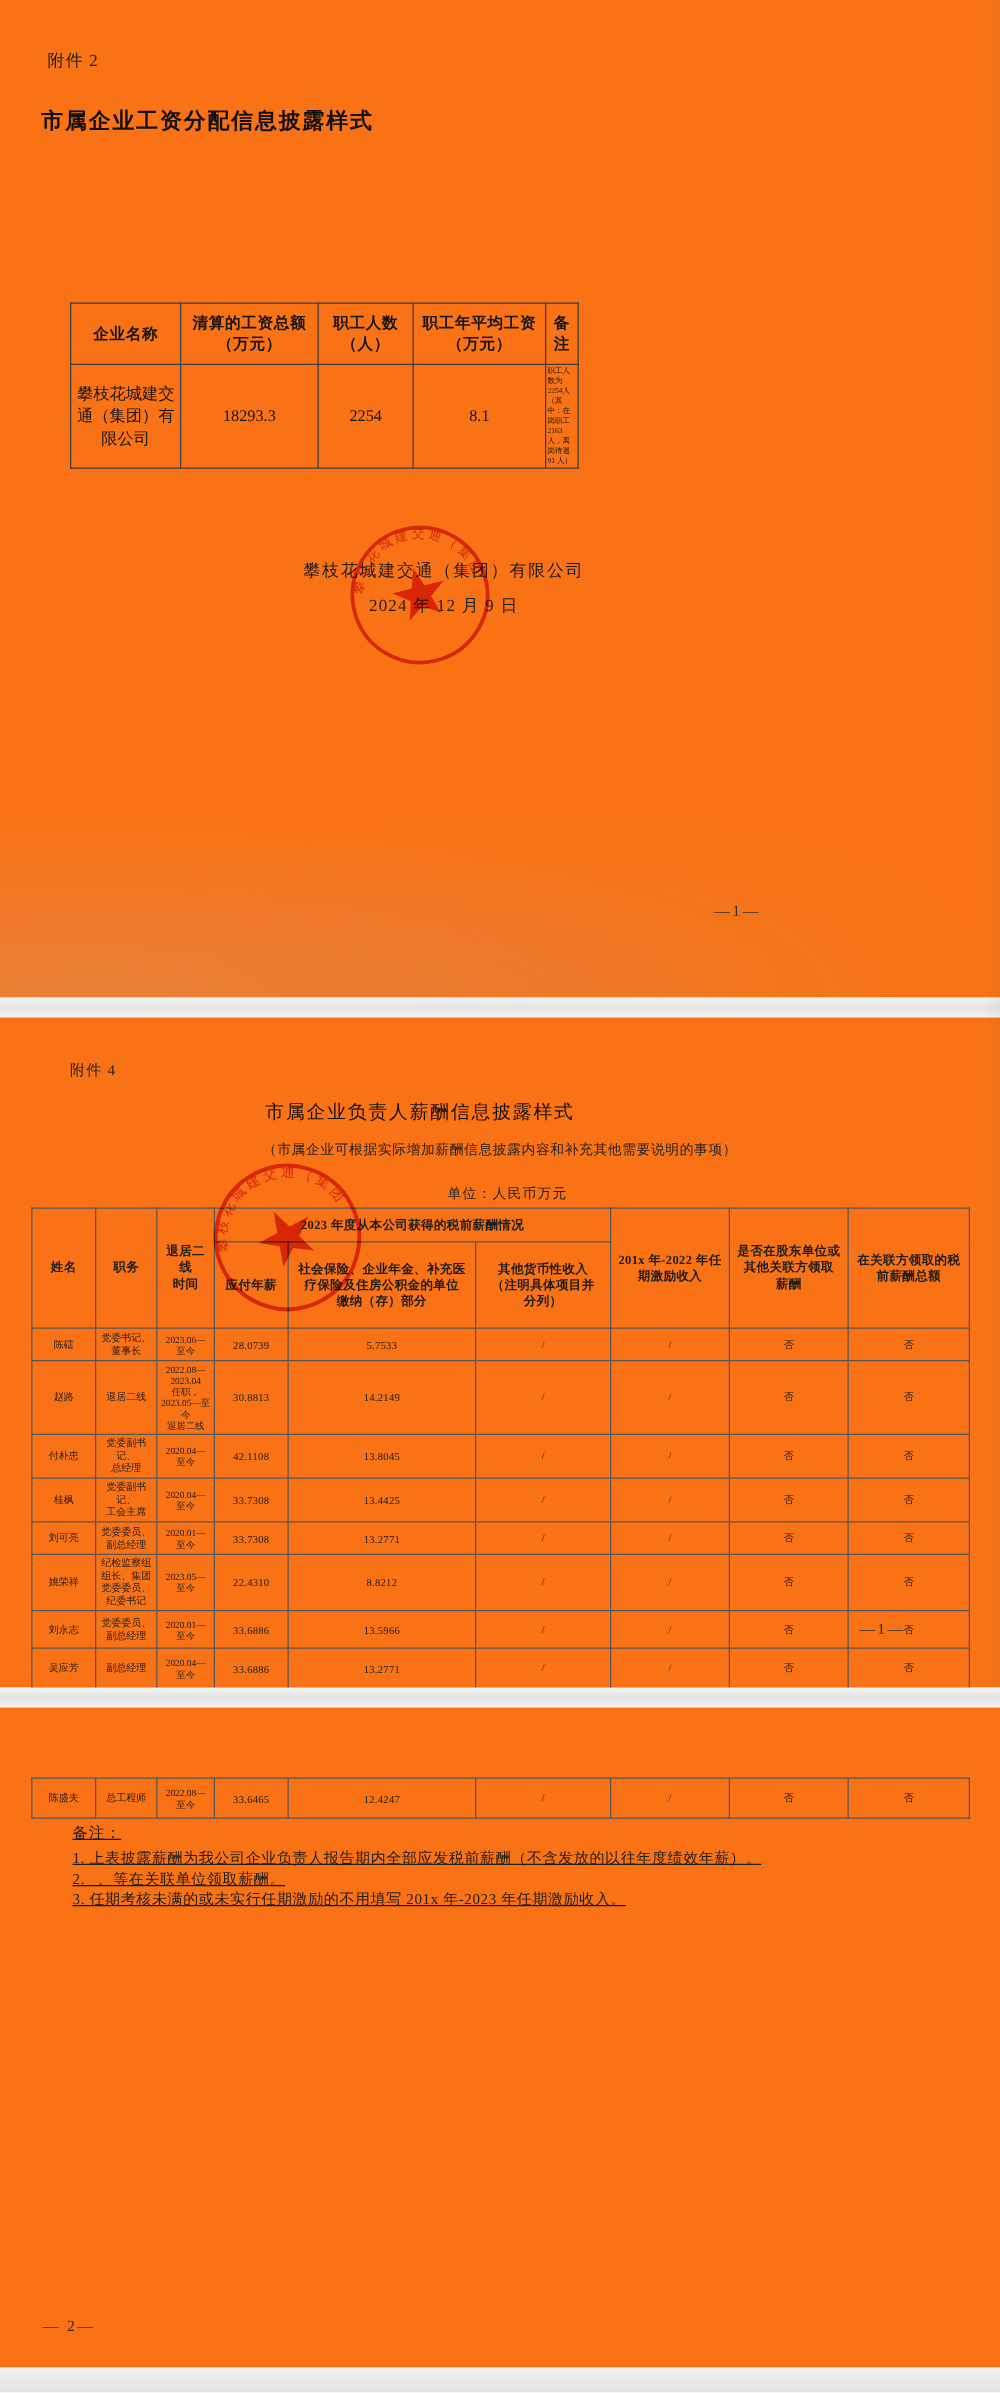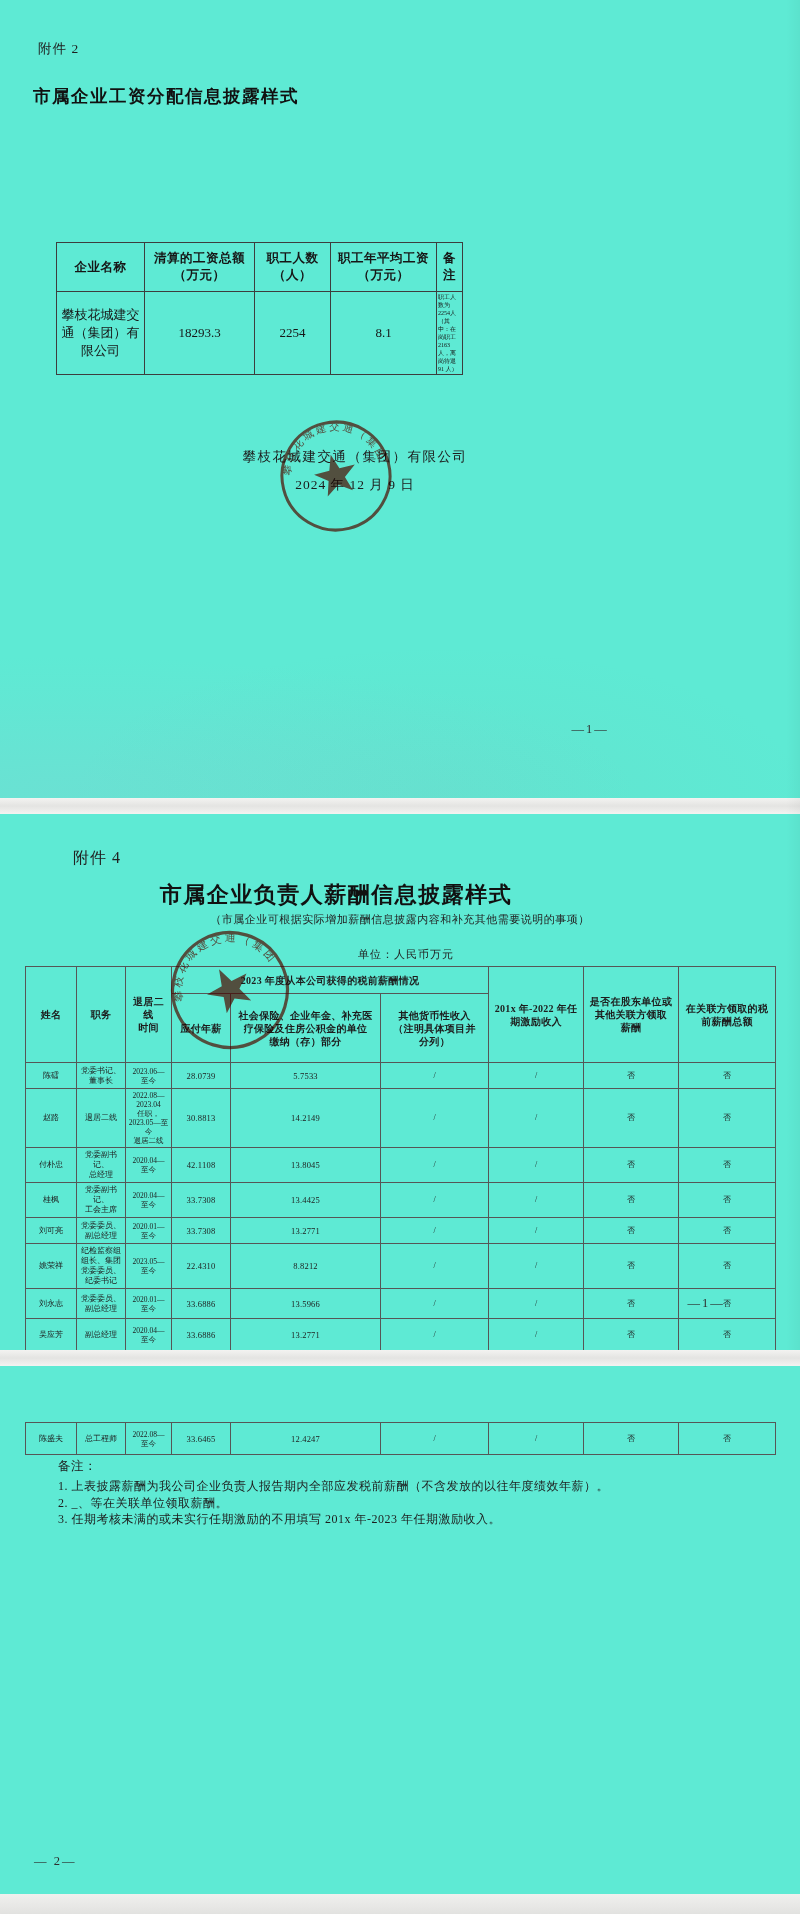--- a/index.html
+++ b/index.html
@@ -2,21 +2,21 @@
 <html><head>
 <meta charset="utf-8">
 <style>
   html,body{margin:0;padding:0;}
   body{
     width:800px;height:1914px;position:relative;
     background:#fdfdfc;
     font-family:"Liberation Serif","DejaVu Serif",serif;
     color:#222;overflow:hidden;
   }
-  .page{position:absolute;left:0;width:800px;background:#5eead4;}
+  .page{position:absolute;left:0;width:800px;background:#f97316;}
   #page1{top:0;height:798px;}
   #page2{top:814px;height:536px;}
   #page3{top:1366px;height:528px;}
   .gap{position:absolute;left:0;width:800px;background:linear-gradient(#f3f3f1,#e4e4e2,#f3f3f1);}
   #gap1{top:798px;height:16px;}
   #gap2{top:1350px;height:16px;}
   #gap3{top:1894px;height:20px;background:linear-gradient(#f0f0ee,#e2e2e0);}
   .edge-strip{position:absolute;top:0;right:0;width:14px;height:1350px;background:linear-gradient(to right,rgba(0,0,0,0),rgba(0,0,0,0.035));}
   .scan-tint{position:absolute;left:0;bottom:0;width:100%;height:180px;
     background:radial-gradient(ellipse at 8% 95%, rgba(160,185,205,0.18), rgba(160,185,205,0) 55%),
@@ -45,23 +45,23 @@
   #p1-sign{position:absolute;left:235px;top:448px;width:240px;text-align:center;
     font-size:13.5px;letter-spacing:1.5px;color:#1c1c1c;}
   #p1-date{margin-top:10px;font-size:13.5px;letter-spacing:1px;}
   .stamp{position:absolute;opacity:0.85;mix-blend-mode:multiply;pointer-events:none;}
   #stamp1{left:272px;top:412px;transform:rotate(-14deg);}
   #stamp2{left:162px;top:108px;transform:rotate(-28deg);}
   .pagenum{position:absolute;font-size:12.5px;letter-spacing:2px;color:#2e2e2e;}
   #p1-num{left:540px;top:722px;width:100px;text-align:center;}
 
   
-  #p2-att{left:73px;top:34px;position:absolute;font-size:16px;letter-spacing:1px;}
+  #p2-att{left:56px;top:34px;position:absolute;font-size:12px;letter-spacing:1px;}
   #p2-title{position:absolute;left:0;top:66px;width:672px;text-align:center;
-    font-size:22px;font-weight:700;letter-spacing:1.5px;color:#111;}
+    font-size:15px;font-weight:400;letter-spacing:1.5px;color:#111;}
   #p2-subtitle{position:absolute;left:0;top:98px;width:800px;text-align:center;
     font-size:11px;letter-spacing:0.5px;color:#222;}
   #p2-unit{position:absolute;left:358px;top:133px;font-size:11px;letter-spacing:1px;}
 
   .salary-table{width:750px;font-size:8px;color:#1d1d1d;}
   .salary-table td,.salary-table th{border:1px solid #565656;}
   #salary-table{position:absolute;left:25px;top:152px;}
   .salary-table th{font-weight:600;font-size:10px;line-height:13px;letter-spacing:0.3px;padding:2px 3px;}
   .salary-table thead tr:first-child th.group-h{height:22px;}
   .salary-table thead tr:nth-child(2) th{height:64px;}
@@ -71,21 +71,21 @@
   #salary-table tbody tr{height:26px;}
   #salary-table tbody tr:nth-child(2){height:40px;}
   #salary-table tbody tr:nth-child(6){height:44px;}
   #salary-table tbody tr:nth-child(7){height:30px;}
   #salary-table tbody tr:nth-child(8){height:32px;}
   #p2-num{left:656px;top:482px;width:100px;text-align:center;}
 
   
   #salary-table-extra{position:absolute;left:25px;top:56px;}
   #salary-table-extra tbody tr{height:32px;}
-  #notes{position:absolute;left:58px;top:92px;font-size:12px;color:#1d1d1d;letter-spacing:0.5px;}
+  #notes{position:absolute;left:58px;top:92px;font-size:12px;color:#1d1d1d;letter-spacing:0.5px;text-decoration:underline;}
   #notes .notes-title{font-size:12.5px;margin-bottom:3px;}
   #notes .note-line{line-height:16.5px;}
   #p3-num{left:34px;top:488px;width:100px;text-align:left;}
 
   .stamp text{font-size:10.5px;letter-spacing:2.5px;fill:#d8382c;}
 </style>
 </head>
 <body>
 
 <div class="page" id="page1">

